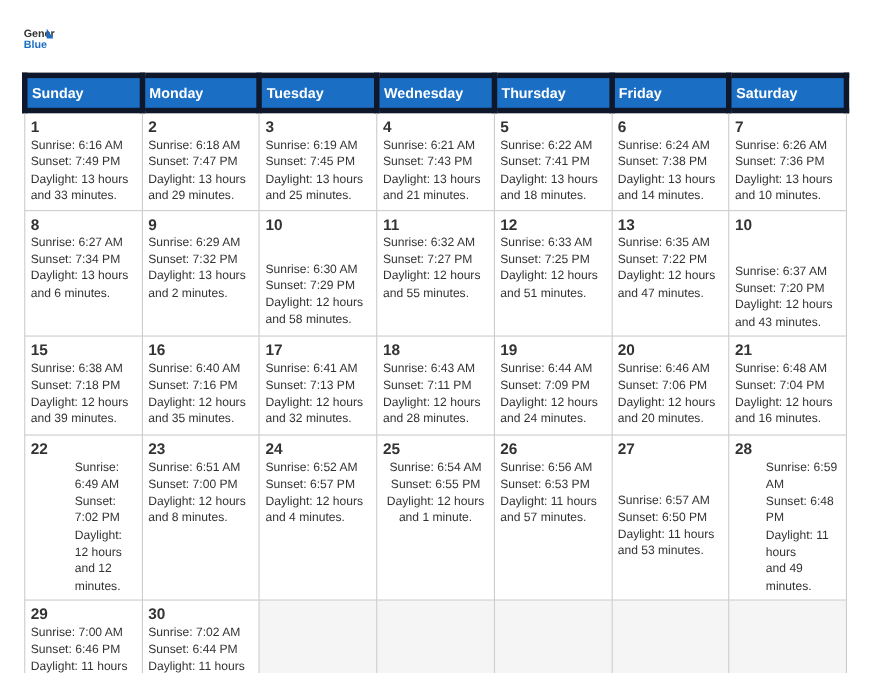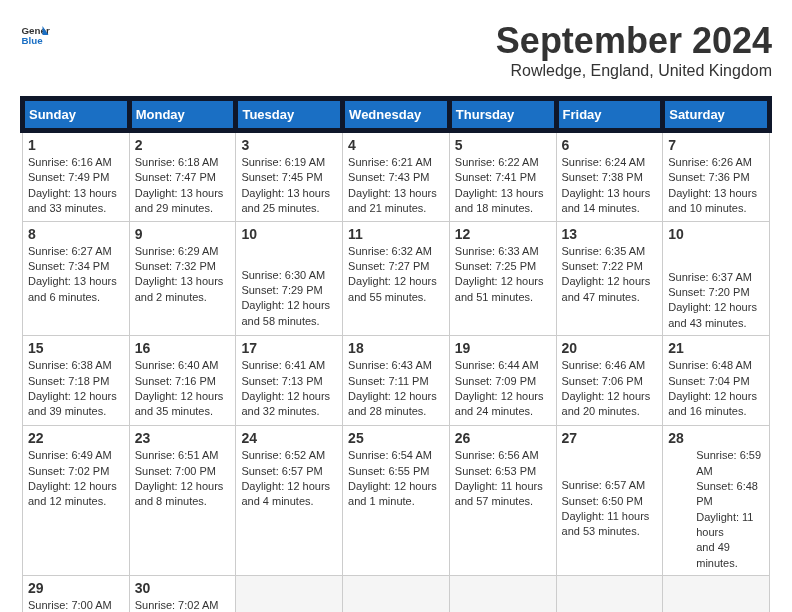--- a/index.html
+++ b/index.html
@@ -78,24 +78,20 @@
 </head>
 <body>
 
 <div class="header-area">
   <div class="logo">
     <svg class="logo-icon" viewBox="0 0 40 40">
       <text x="2" y="18" font-size="13" font-weight="bold" fill="#333">General</text>
       <text x="2" y="32" font-size="13" font-weight="bold" fill="#1a6fc4">Blue</text>
       <polygon points="30,8 38,20 30,20" fill="#1a6fc4"></polygon>
     </svg>
-  </div>
-  <div class="title-area">
-    <div class="month-title">September 2024</div>
-    <div class="subtitle">Rowledge, England, United Kingdom</div>
   </div>
 </div>
 
 <table>
   <thead>
     <tr>
     <th>Sunday</th>
         <th>Monday</th>
         <th>Tuesday</th>
         <th>Wednesday</th>
@@ -254,42 +250,42 @@
           <span class="day-number">21</span>
           <div class="day-info" style="white-space: pre-line;">Sunrise: 6:48 AM
 Sunset: 7:04 PM
 Daylight: 12 hours
 and 16 minutes.</div>
         </td>
       </tr>
       <tr>
         <td>
           <span class="day-number">22</span>
-          <div class="day-info" style="white-space: pre-line;">Sunrise: 6:49 AM
+          <div class="day-info" style="white-space: pre-line; margin-left: 40px;">Sunrise: 6:49 AM
 Sunset: 7:02 PM
 Daylight: 12 hours
 and 12 minutes.</div>
         </td>
         <td>
           <span class="day-number">23</span>
           <div class="day-info" style="white-space: pre-line;">Sunrise: 6:51 AM
 Sunset: 7:00 PM
 Daylight: 12 hours
 and 8 minutes.</div>
         </td>
         <td>
           <span class="day-number">24</span>
           <div class="day-info" style="white-space: pre-line;">Sunrise: 6:52 AM
 Sunset: 6:57 PM
 Daylight: 12 hours
 and 4 minutes.</div>
         </td>
         <td>
           <span class="day-number">25</span>
-          <div class="day-info" style="white-space: pre-line;">Sunrise: 6:54 AM
+          <div class="day-info" style="white-space: pre-line; text-align: center;">Sunrise: 6:54 AM
 Sunset: 6:55 PM
 Daylight: 12 hours
 and 1 minute.</div>
         </td>
         <td>
           <span class="day-number">26</span>
           <div class="day-info" style="white-space: pre-line;">Sunrise: 6:56 AM
 Sunset: 6:53 PM
 Daylight: 11 hours
 and 57 minutes.</div>

